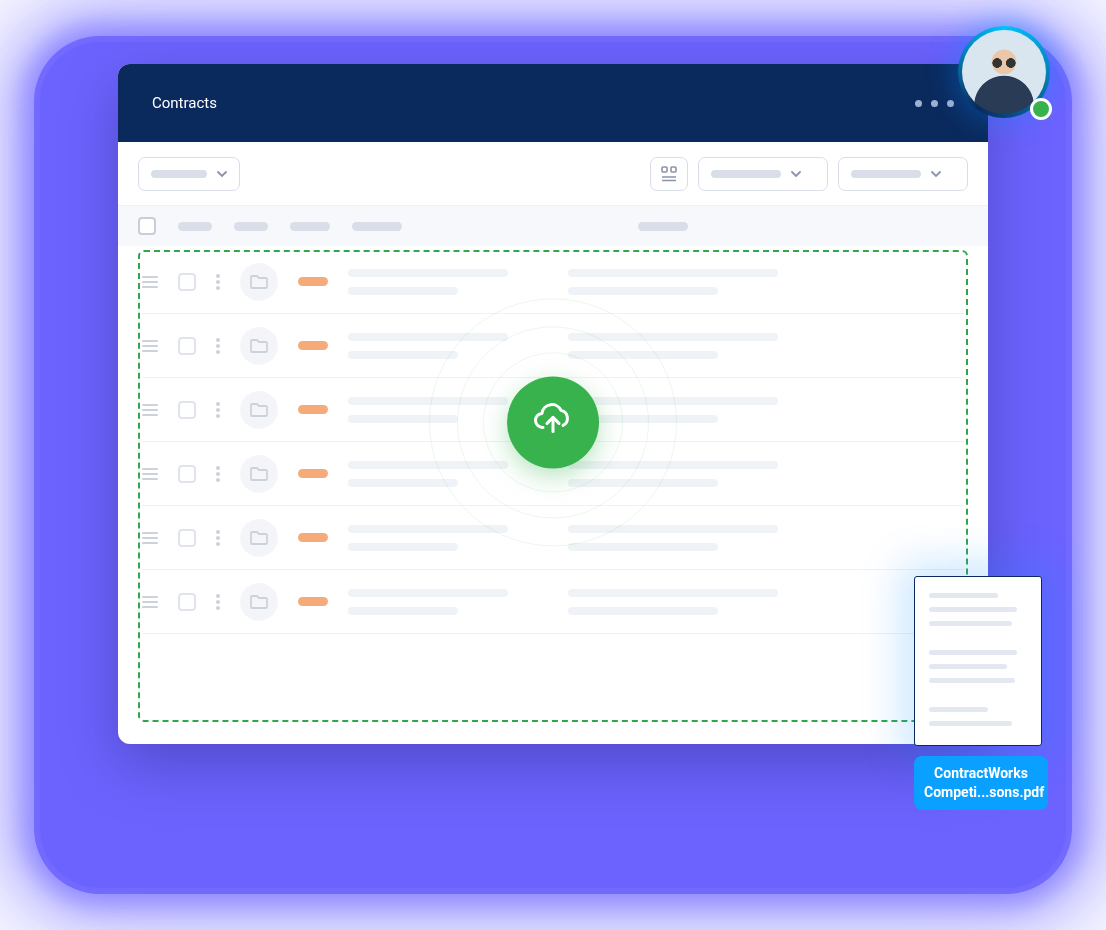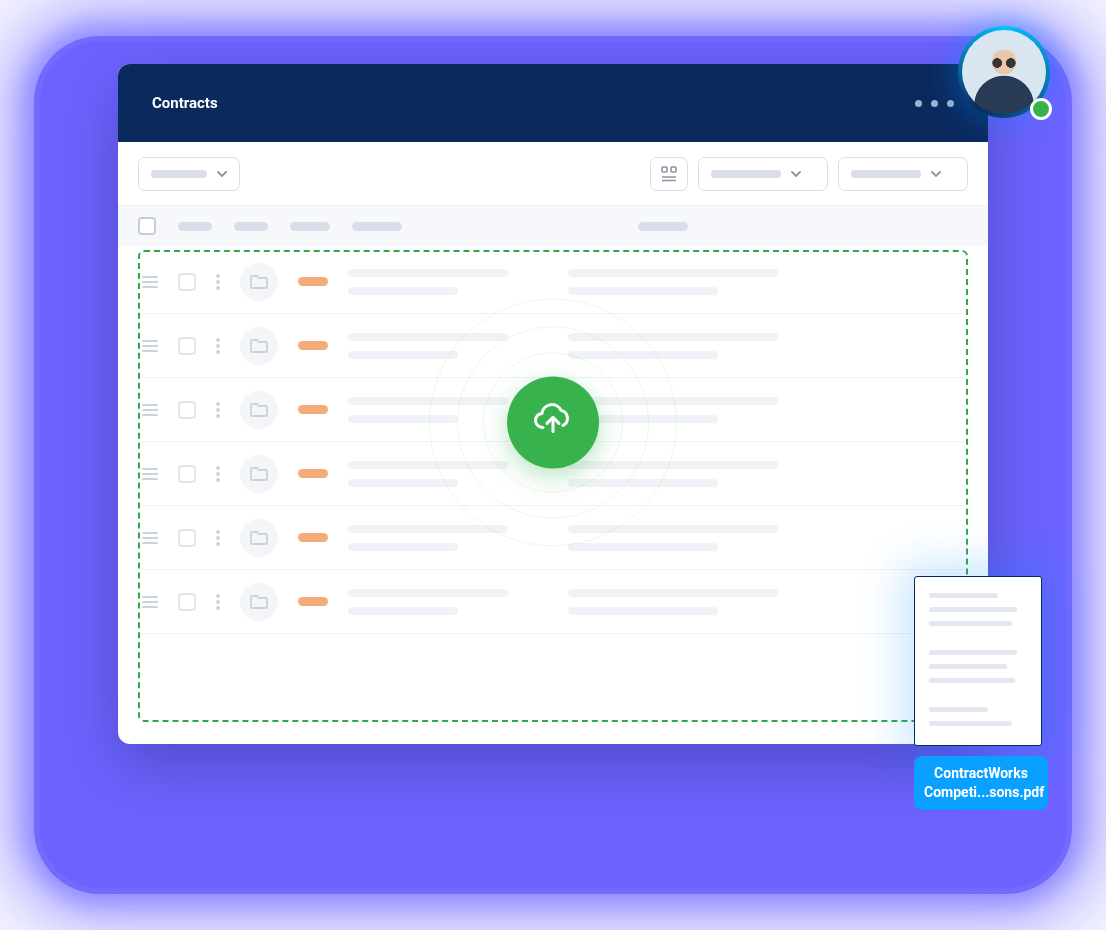--- a/index.html
+++ b/index.html
@@ -42,21 +42,21 @@
     height: 78px;
     background: #0a2a5e;
     color: #fff;
     display: flex;
     align-items: center;
     justify-content: space-between;
     padding: 0 34px;
   }
   .titlebar .title {
     font-size: 15px;
-    font-weight: 700;
+    font-weight: 400;
   }
   .dots { display: flex; gap: 9px; }
   .dots span {
     width: 7px; height: 7px; border-radius: 50%; background: #9fb1d1;
   }
   .toolbar {
     height: 64px;
     border-bottom: 1px solid #eef1f6;
     display: flex;
     align-items: center;

